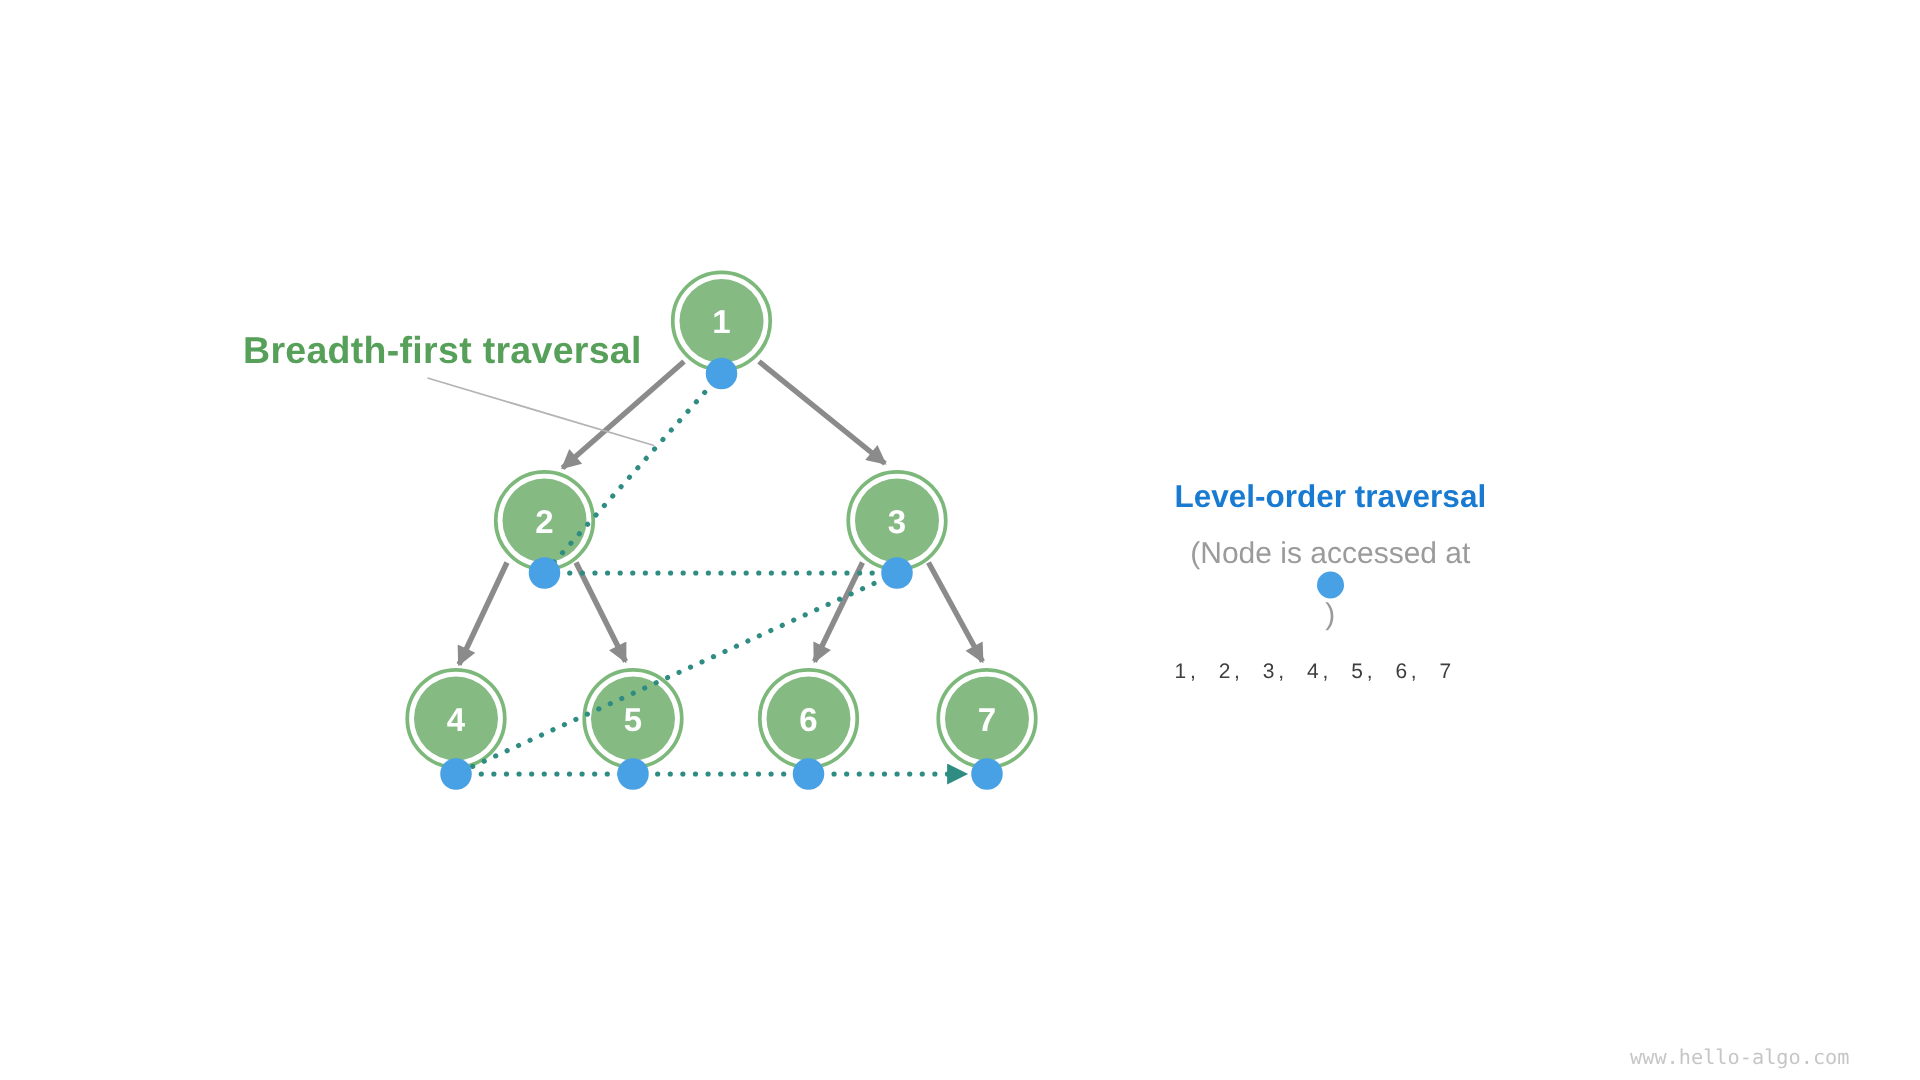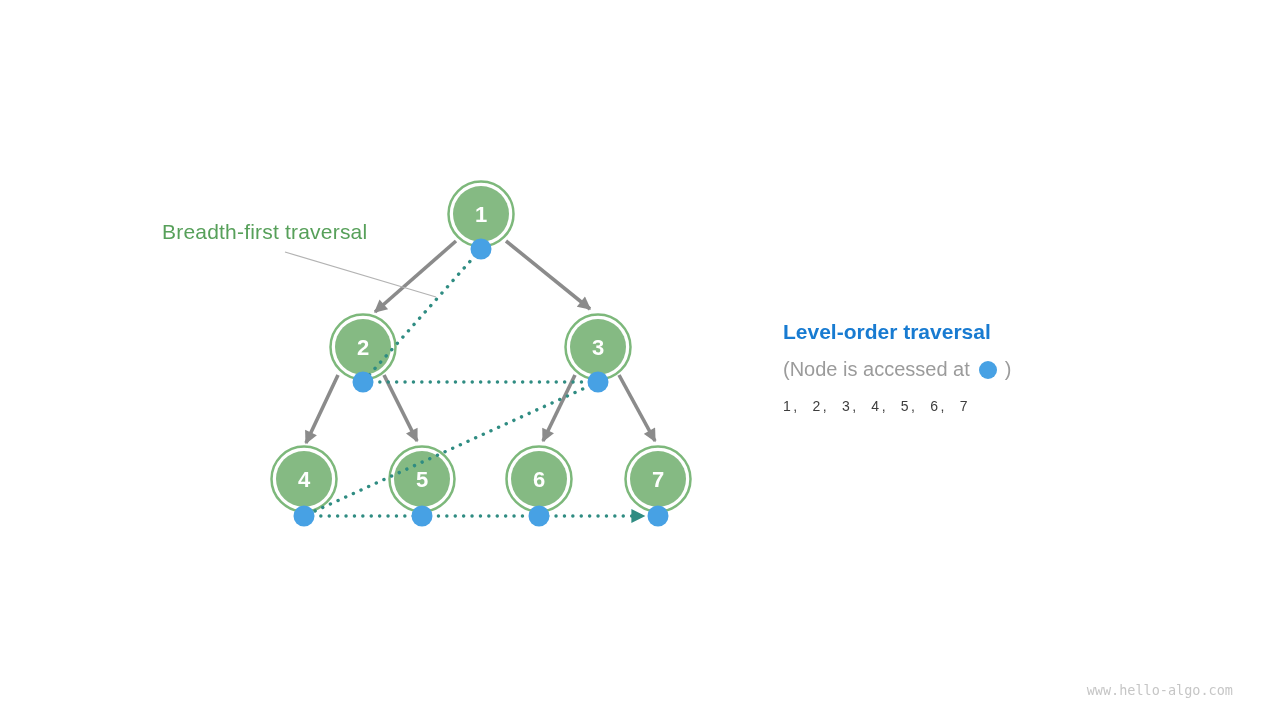--- a/index.html
+++ b/index.html
@@ -19,22 +19,22 @@
   }
   .diagram-svg {
     position: absolute;
     left: 0;
     top: 0;
   }
   .annotation-label {
     position: absolute;
     left: 162px;
     top: 220px;
-    font-size: 21px;
-    font-weight: normal;
+    font-size: 25px;
+    font-weight: bold;
     color: #57a05a;
     letter-spacing: 0.2px;
     white-space: nowrap;
   }
   .legend-panel {
     position: absolute;
     left: 783px;
     top: 304px;
     white-space: nowrap;
   }
@@ -43,39 +43,40 @@
     font-weight: bold;
     color: #187bd1;
     margin: 16px 0 14px 0;
   }
   .legend-note {
     font-size: 20px;
     color: #9b9b9b;
     margin: 0 0 17px 0;
     display: flex;
     align-items: center;
+    flex-direction: column;
   }
   .legend-dot {
     display: inline-block;
     width: 18px;
     height: 18px;
     border-radius: 50%;
     background: #47a1e4;
     margin: 0 8px 0 9px;
   }
   .legend-sequence {
     font-size: 14px;
     color: #3d3d3d;
     letter-spacing: 2.5px;
     white-space: pre;
   }
   .watermark {
     position: absolute;
     right: 47px;
-    bottom: 22px;
+    bottom: 7px;
     font-family: "DejaVu Sans Mono", monospace;
     font-size: 13.5px;
     color: #c6c6c6;
   }
 </style>
 </head>
 <body>
 
 <div class="stage">
 

